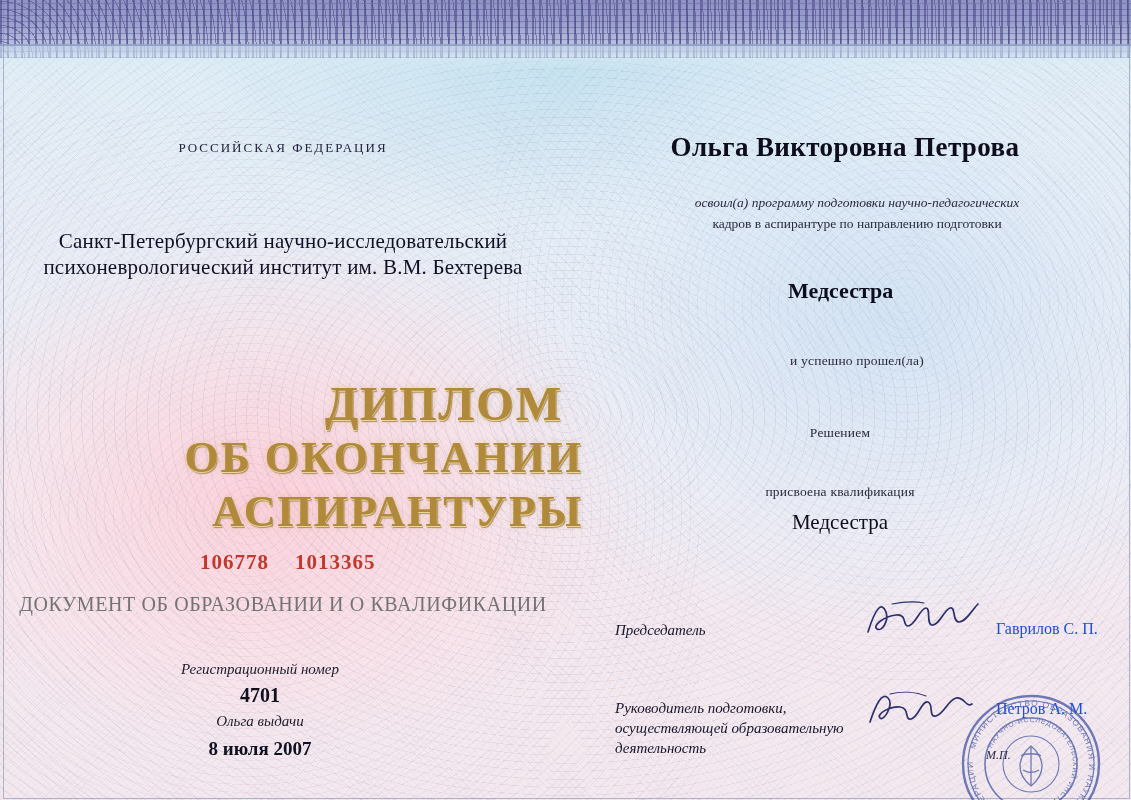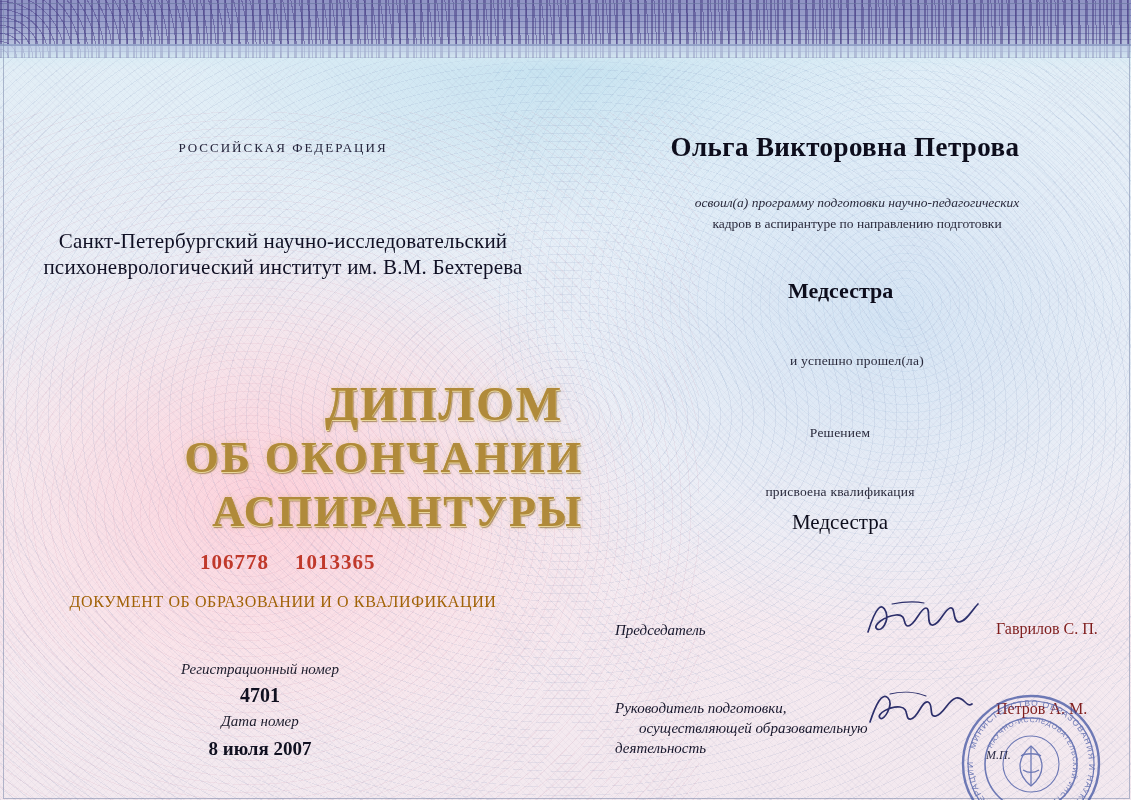--- a/index.html
+++ b/index.html
@@ -136,23 +136,23 @@
   .dip-l2 { font-size: 44px; }
   .dip-l3 { font-size: 44px; }
 
   .serial {
     color: #c0392b;
     font-weight: bold;
     font-size: 21px;
     letter-spacing: 1px;
   }
   .doc-sub {
-    font-size: 16px;
+    font-size: 20px;
     letter-spacing: .6px;
-    color: #a16207;
+    color: #737373;
   }
   .reg-label {
     font-style: italic;
     font-size: 15px;
     color: #1c1c2c;
   }
   .reg-num {
     font-size: 20px;
     font-weight: bold;
     color: #101020;
@@ -195,21 +195,21 @@
     color: #0d0d1c;
   }
   .sig-label {
     font-size: 15px;
     font-style: italic;
     color: #15152a;
     line-height: 20px;
   }
   .sig-name {
     font-size: 16px;
-    color: #7f1d1d;
+    color: #1d4ed8;
   }
   .mp {
     font-size: 12px;
     font-style: italic;
     color: #2b2b45;
   }
 
   
   .sig {
     position: absolute;
@@ -251,21 +251,21 @@
   <div class="t dip-title dip-l3 center" style="left:283px; top:486px; width:600px;">АСПИРАНТУРЫ</div>
 
   <div class="t serial" style="left:200px; top:550px;">106778</div>
   <div class="t serial" style="left:295px; top:550px;">1013365</div>
 
   <div class="t doc-sub center" style="left:283px; top:593px;">ДОКУМЕНТ ОБ ОБРАЗОВАНИИ И О КВАЛИФИКАЦИИ</div>
 
   <div class="t reg-label center" style="left:260px; top:661px;">Регистрационный номер</div>
   <div class="t reg-num center" style="left:260px; top:684px;">4701</div>
 
-  <div class="t date-label center" style="left:260px; top:713px;">Дата номер</div>
+  <div class="t date-label center" style="left:260px; top:713px;">Ольга выдачи</div>
   <div class="t date-val center" style="left:260px; top:738px;">8 июля 2007</div>
 
 
   <div class="t holder-name center" style="left:845px; top:132px;">Ольга Викторовна Петрова</div>
 
   <div class="t prog-line center" style="left:857px; top:192px;font-style:italic;">освоил(а) программу подготовки научно-педагогических</div>
   <div class="t prog-line center" style="left:857px; top:213px;">кадров в аспирантуре по направлению подготовки</div>
 
   <div class="t field-major" style="left:788px; top:278px;">Медсестра</div>
 
@@ -280,21 +280,21 @@
   <div class="sig" style="left:862px; top:596px;">
     <svg width="120" height="46" viewBox="0 0 120 46">
       <path d="M6,36 C14,10 20,6 24,16 C27,25 20,36 15,33 C10,30 22,20 34,19 C46,18 40,30 46,30 C53,30 58,12 64,12
                C69,12 64,28 70,29 C77,30 82,14 88,12 C94,10 90,26 97,26 C104,26 110,14 116,8" fill="none" stroke="#2c2f6b" stroke-width="1.7" stroke-linecap="round"></path>
       <path d="M30,8 C40,6 52,5 62,7" fill="none" stroke="#2c2f6b" stroke-width="1.2" stroke-linecap="round"></path>
     </svg>
   </div>
   <div class="t sig-name" style="left:996px; top:620px;">Гаврилов С. П.</div>
 
   <div class="t sig-label" style="left:615px; top:698px;">Руководитель подготовки,</div>
-  <div class="t sig-label" style="left:615px; top:718px;margin-left:24px;">осуществляющей образовательную</div>
+  <div class="t sig-label" style="left:615px; top:718px;">осуществляющей образовательную</div>
   <div class="t sig-label" style="left:615px; top:738px;">деятельность</div>
 
   <div class="sig" style="left:866px; top:688px;">
     <svg width="110" height="44" viewBox="0 0 110 44">
       <path d="M4,34 C10,16 16,4 22,10 C28,16 18,34 14,30 C10,26 24,18 34,19 C44,20 38,32 45,31
                C52,30 56,12 62,14 C68,16 62,30 70,28 C78,26 82,12 90,10 C98,8 100,20 106,16" fill="none" stroke="#2c2f6b" stroke-width="1.7" stroke-linecap="round"></path>
       <path d="M24,6 C36,3 50,4 60,8" fill="none" stroke="#2c2f6b" stroke-width="1.1" stroke-linecap="round"></path>
     </svg>
   </div>
   <div class="t sig-name" style="left:996px; top:700px;">Петров А. М.</div>

